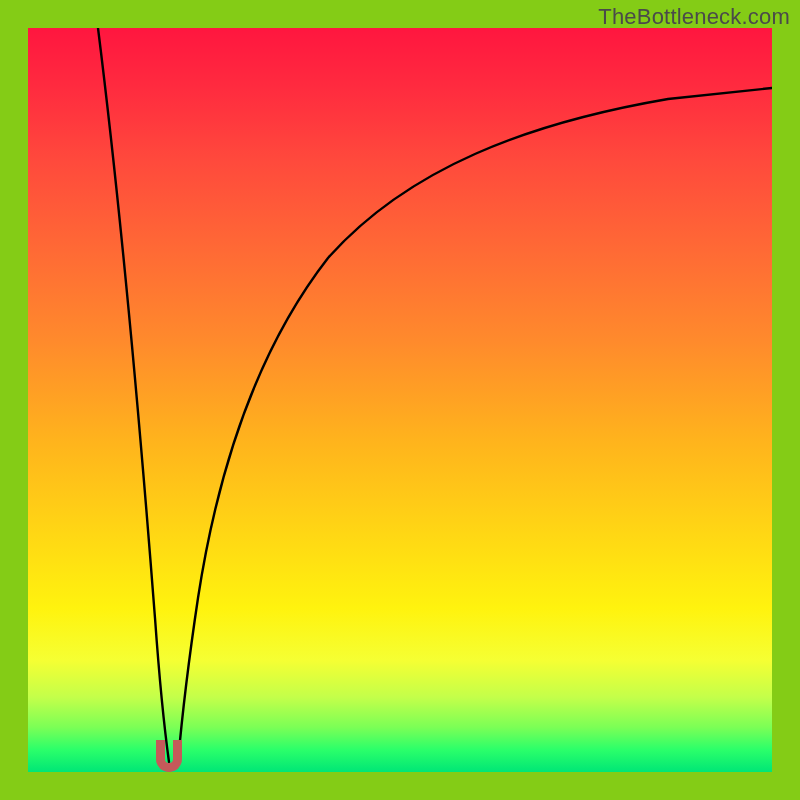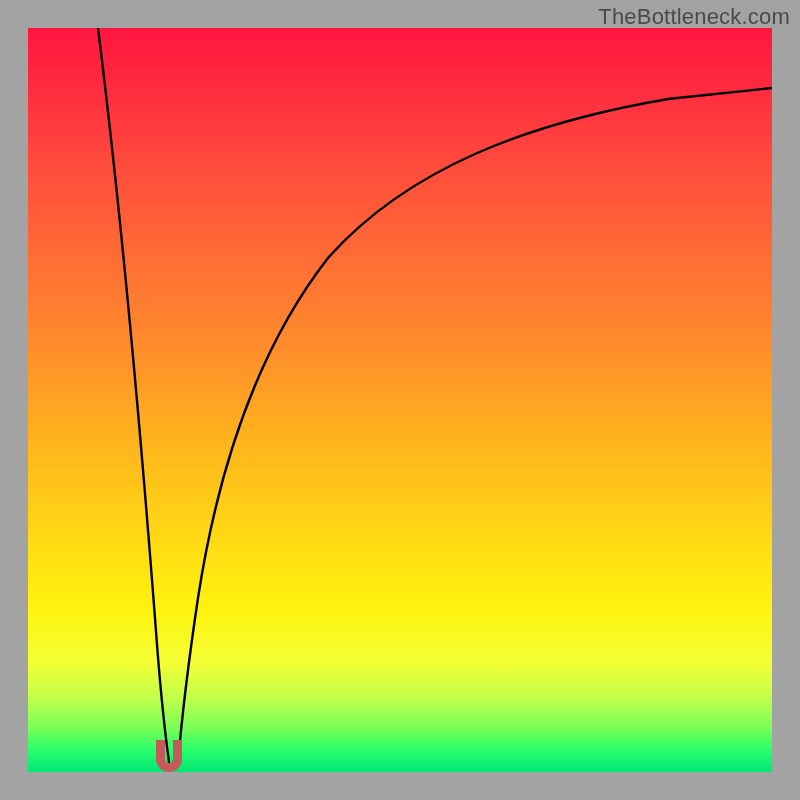--- a/index.html
+++ b/index.html
@@ -10,21 +10,21 @@
     overflow: hidden;
     background: #000;
     font-family: Arial, Helvetica, sans-serif;
   }
   .frame {
     position: absolute;
     top: 0;
     left: 0;
     width: 800px;
     height: 800px;
-    background: #a3a3a3;
+    background: #84cc16;
   }
   .plot {
     position: absolute;
     top: 28px;
     left: 28px;
     width: 744px;
     height: 744px;
     overflow: hidden;
   }
   .gradient {

